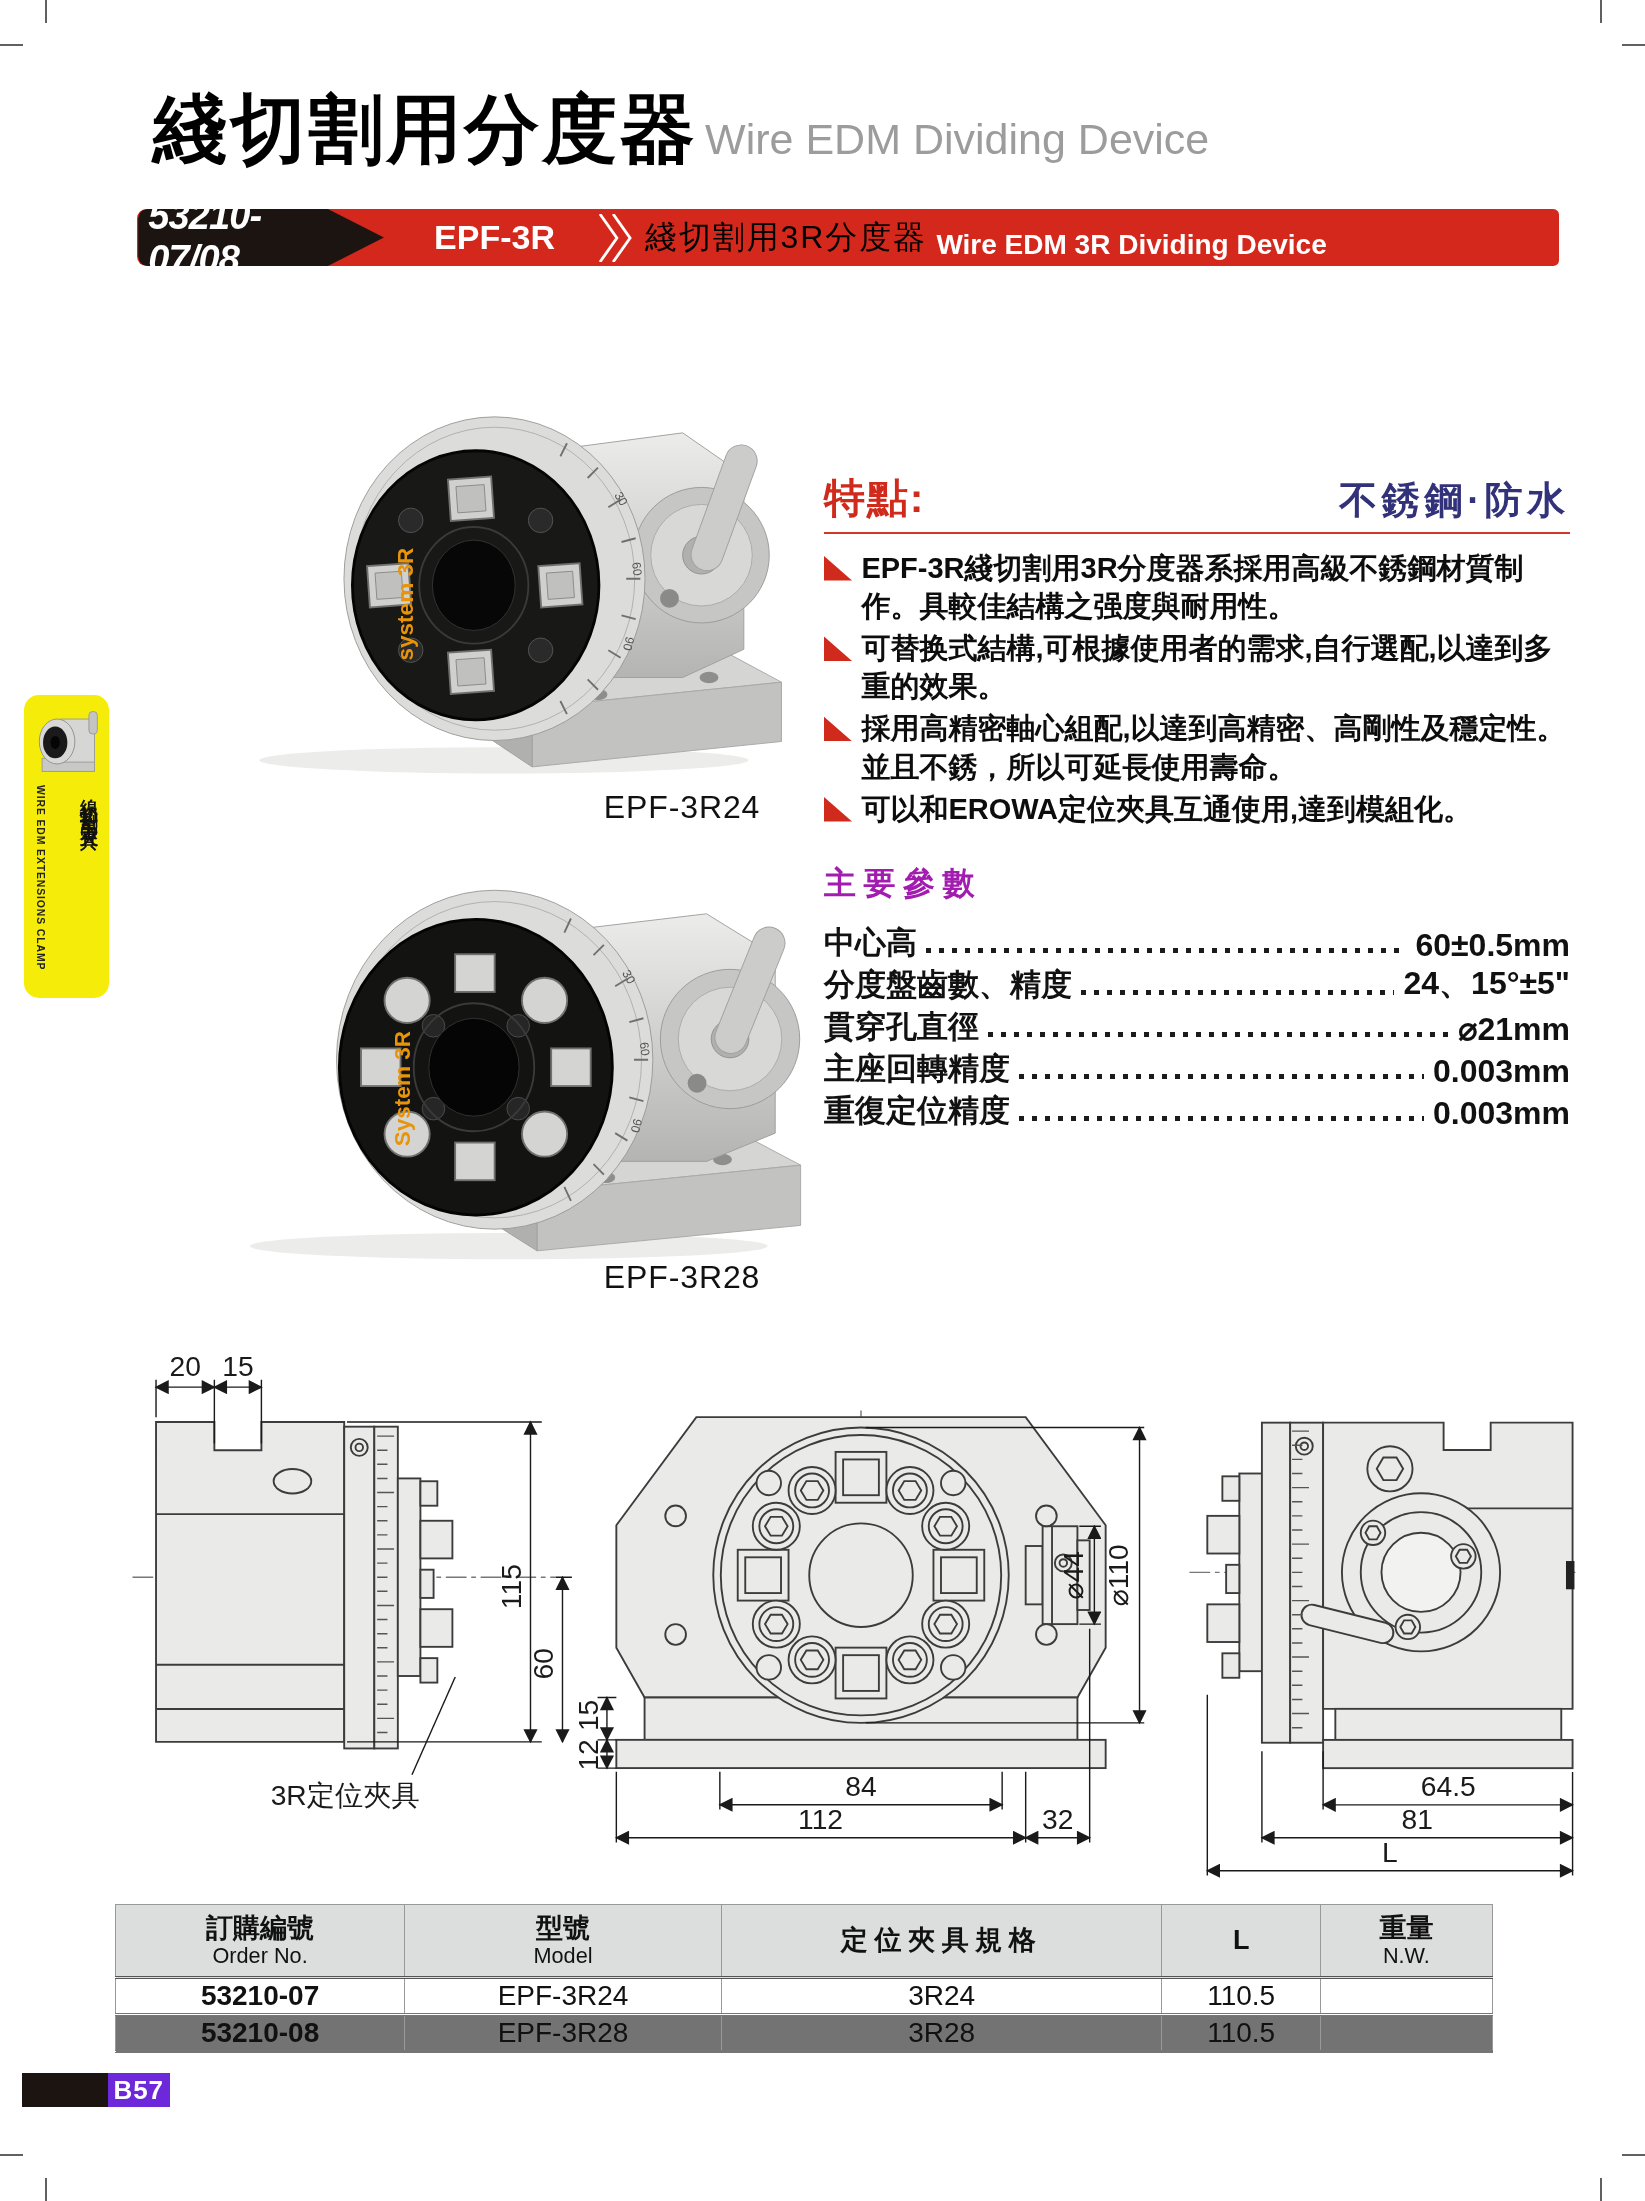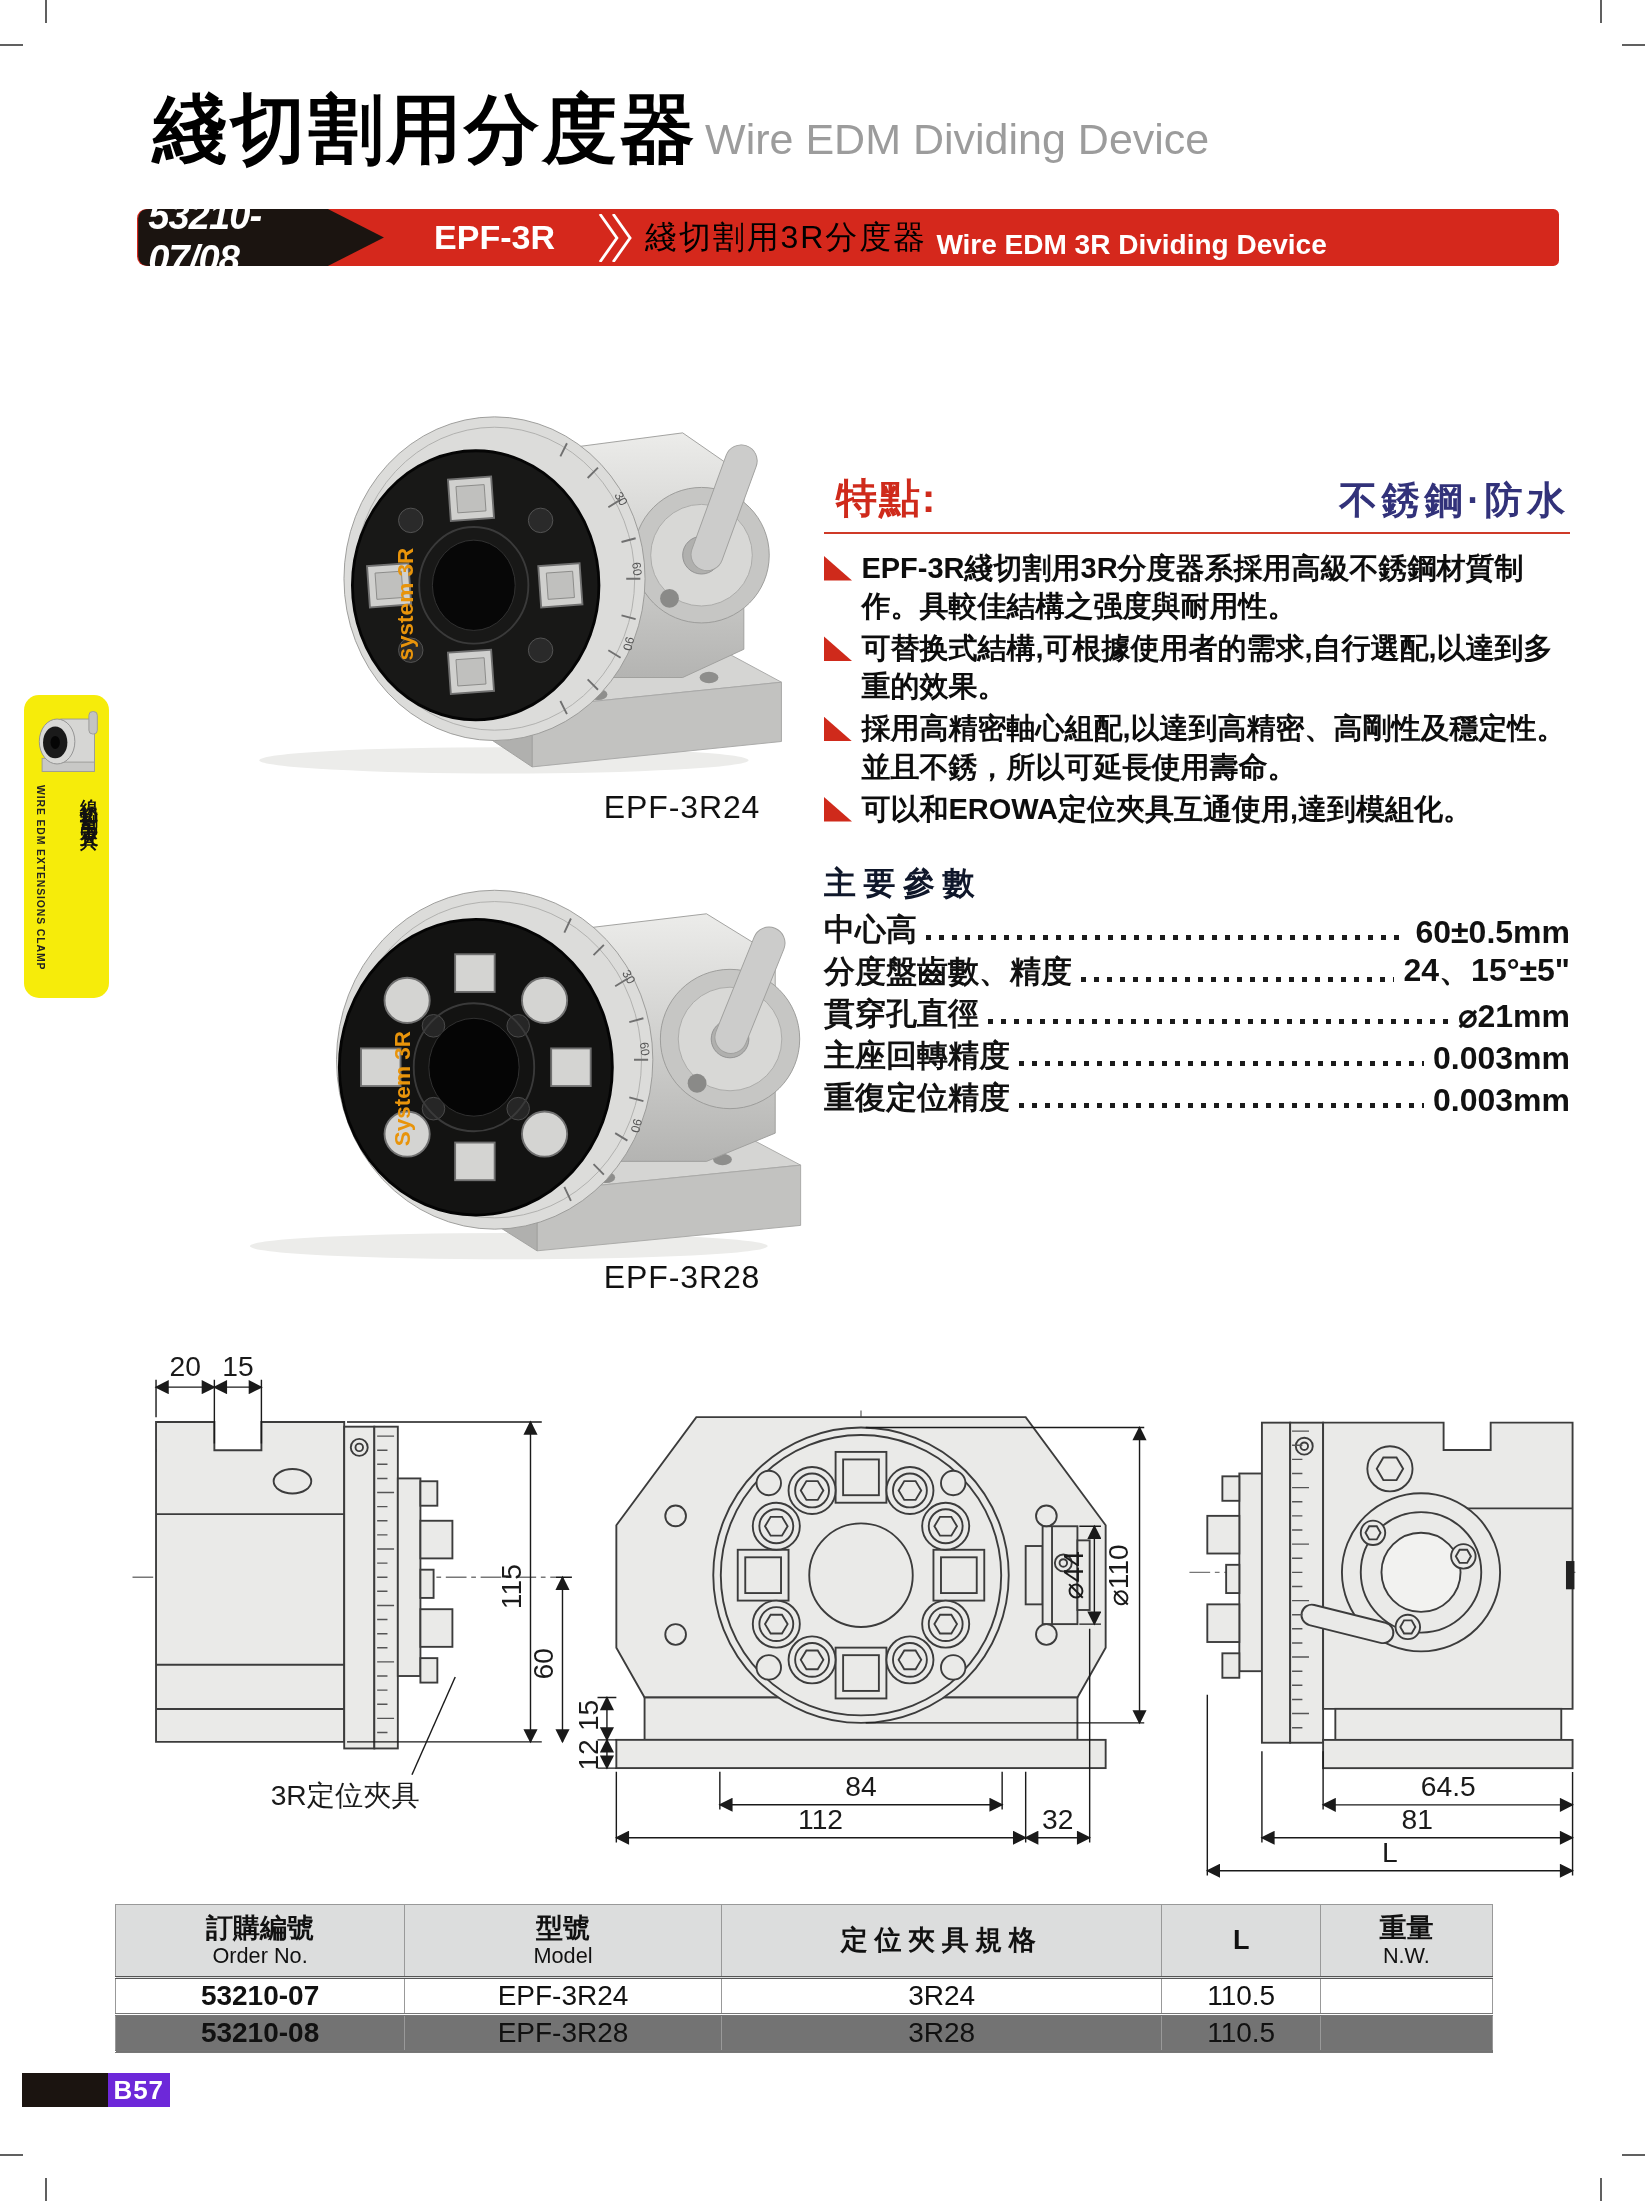--- a/index.html
+++ b/index.html
@@ -29,33 +29,33 @@
   .side-thumb{position:absolute;left:5.6px;top:9.4px;}
   .tab-zh{position:absolute;right:7.5px;top:90px;writing-mode:vertical-rl;font-size:18px;font-weight:bold;color:#111;letter-spacing:5.6px;}
   .tab-en{position:absolute;left:11.3px;top:90px;writing-mode:vertical-rl;font-size:10.4px;font-weight:bold;color:#222;letter-spacing:0.9px;}
 
   
   .photo{position:absolute;}
   .p-label{position:absolute;width:282px;text-align:center;font-size:32px;color:#111;letter-spacing:0.9px;}
 
   
   .features{position:absolute;left:824px;top:471px;width:746px;}
-  .f-head{display:flex;justify-content:space-between;align-items:flex-end;margin-left:12px;}
+  .f-head{display:flex;justify-content:space-between;align-items:flex-end;}
   .f-title{font-size:41px;font-weight:bold;color:#cf2a1b;letter-spacing:1.9px;}
   .f-tag{font-size:38px;font-weight:bold;color:#32327a;letter-spacing:4.7px;}
   .f-rule{margin-top:5.6px;border-top:2.8px solid #cf3a28;}
   .f-list{margin-top:15px;}
   .f-item{display:flex;margin-bottom:3.8px;}
   .f-bullet{flex:none;width:28px;height:24.5px;background:#cf2a1b;margin:7.5px 9.4px 0 0;
             clip-path:polygon(0 0,100% 100%,0 100%);}
   .f-text{font-size:29px;line-height:1.32;font-weight:600;color:#0d0d0d;}
 
   
   .params{position:absolute;left:824px;top:862px;width:746px;}
-  .prm-head{font-size:32px;font-weight:bold;color:#0f172a;letter-spacing:7.5px;margin-bottom:3px;}
+  .prm-head{font-size:32px;font-weight:bold;color:#a21caf;letter-spacing:7.5px;margin-bottom:16px;}
   .prm-row{display:flex;align-items:flex-end;height:42px;}
   .prm-label{font-size:31px;font-weight:600;white-space:nowrap;}
   .prm-leader{flex:1;height:4.7px;margin:0 9.4px 11.3px 9.4px;
       background-image:repeating-linear-gradient(to right,#1b1b1b 0 4.7px,transparent 4.7px 13px);}
   .prm-value{font-size:32px;font-weight:600;white-space:nowrap;}
 
   
   svg text{font-family:"Liberation Sans",sans-serif;}
   .drawing{position:absolute;}
 

